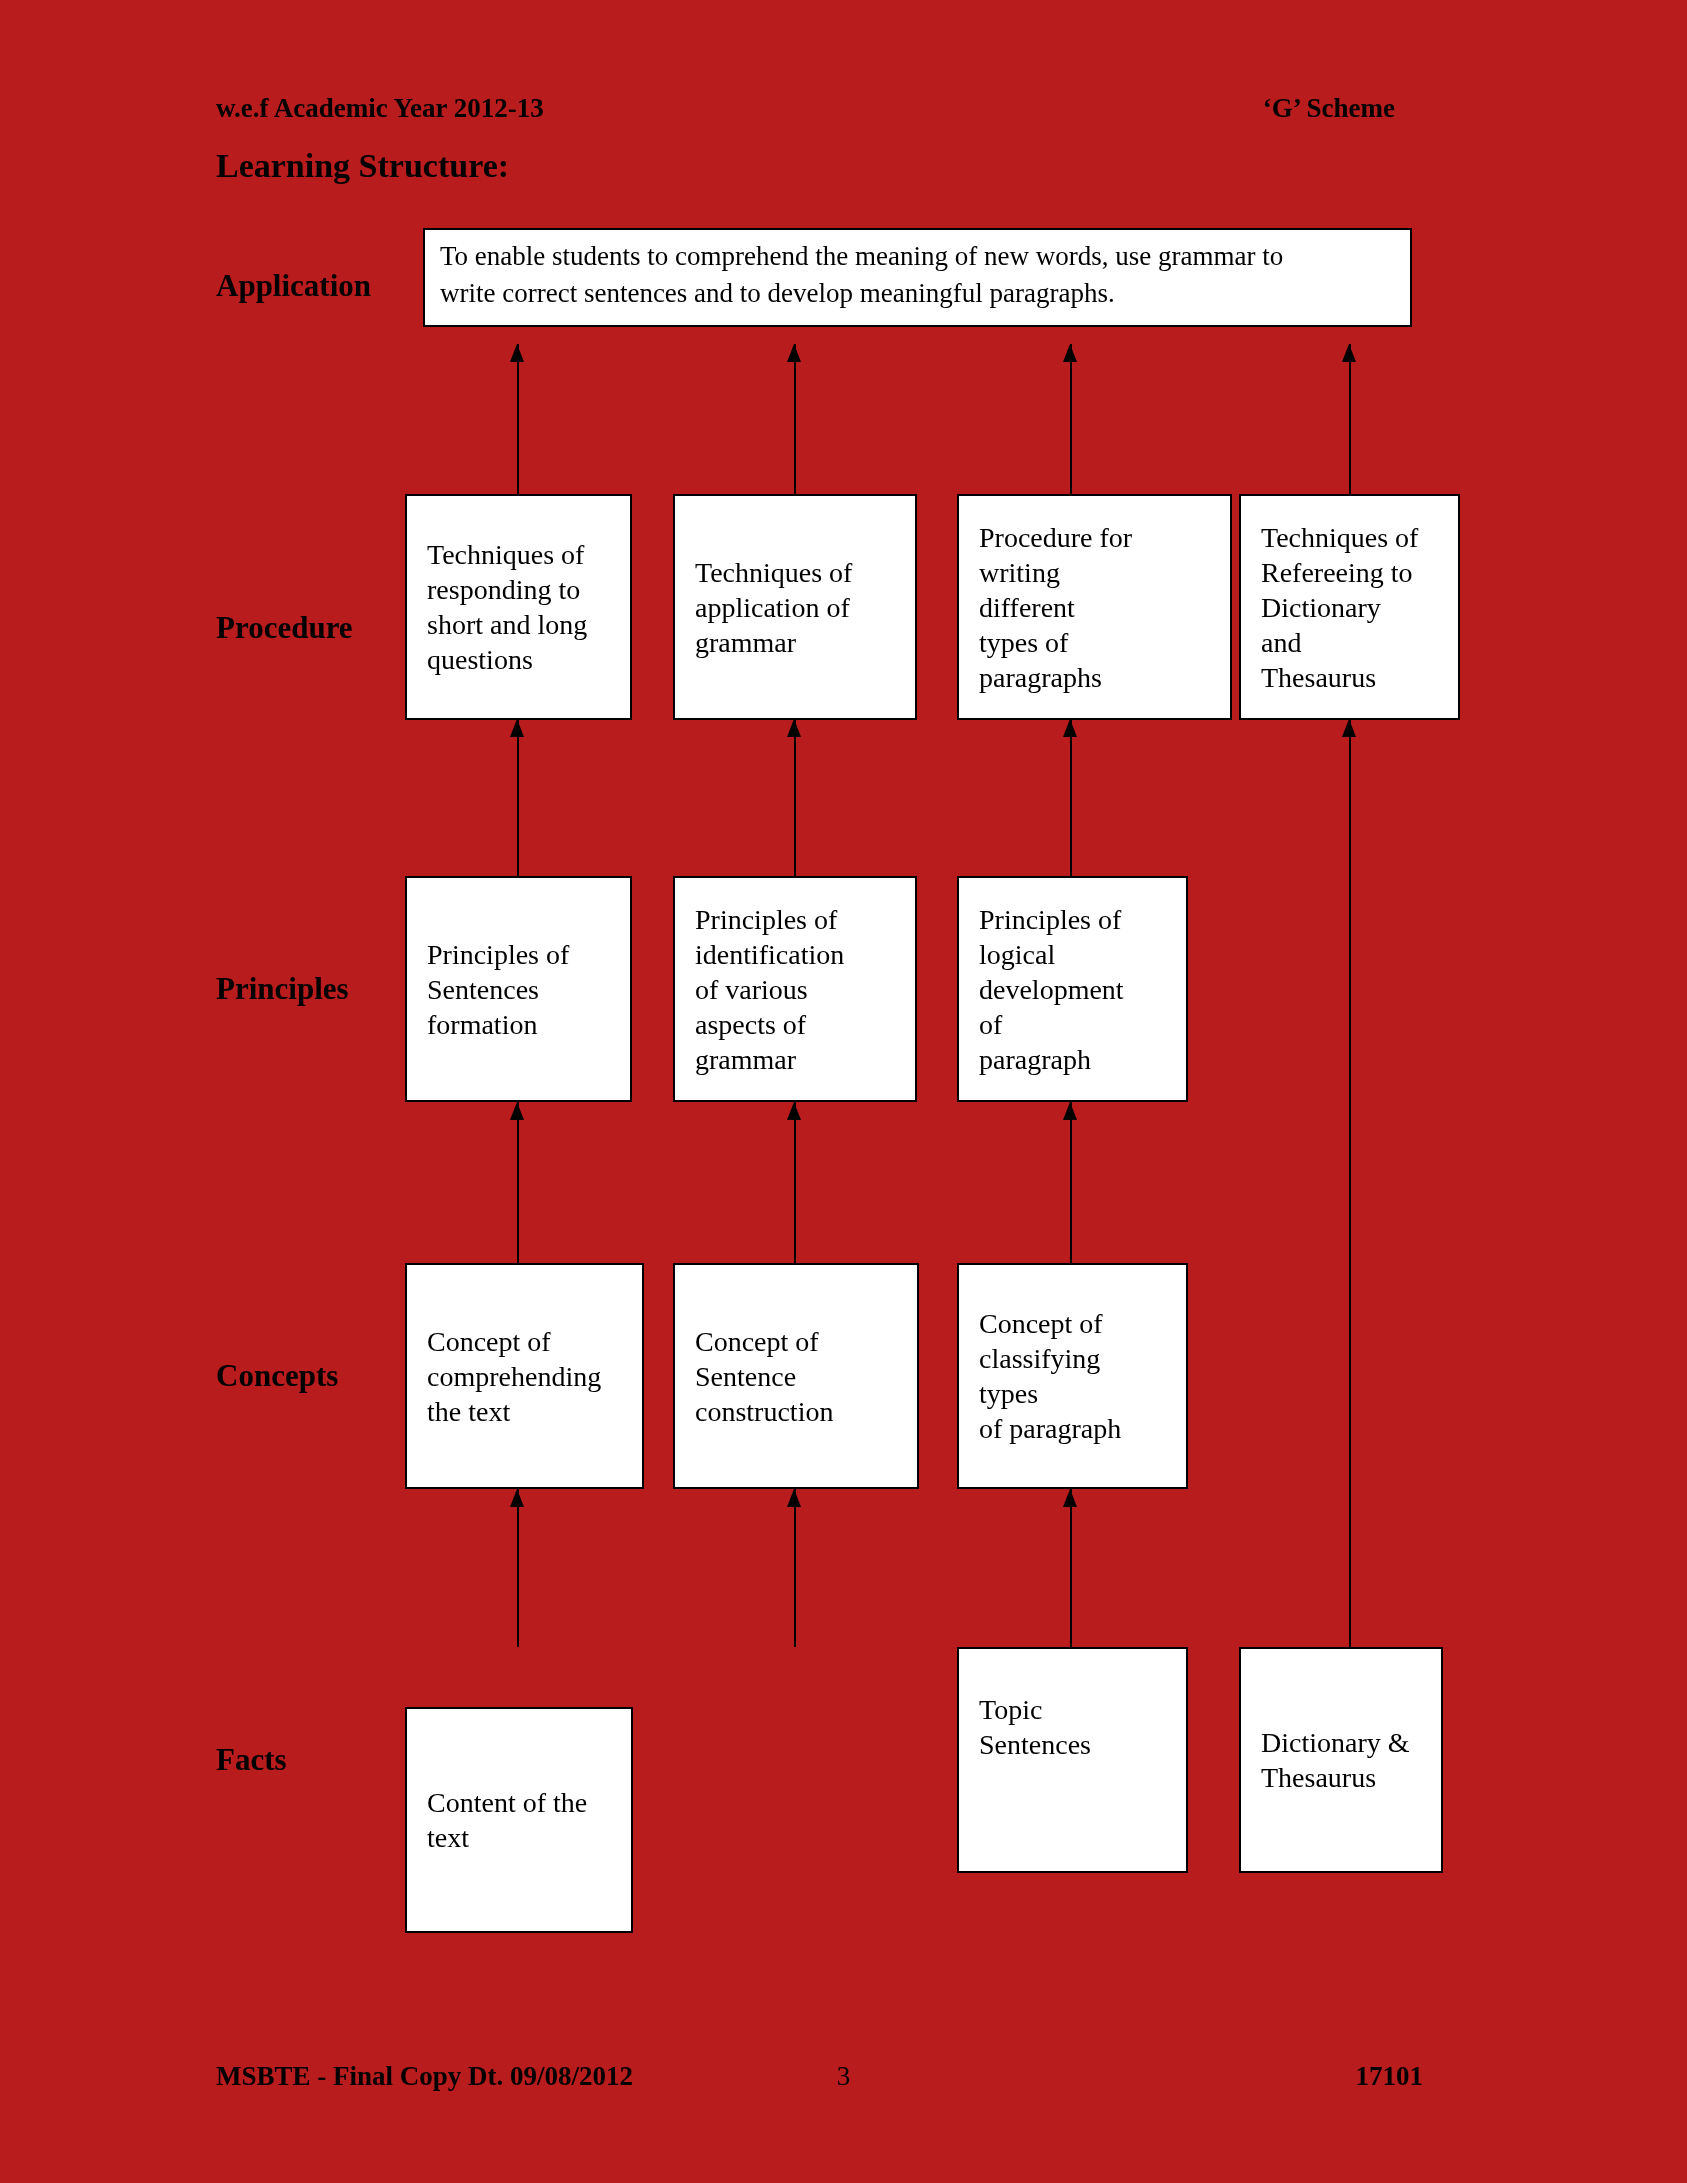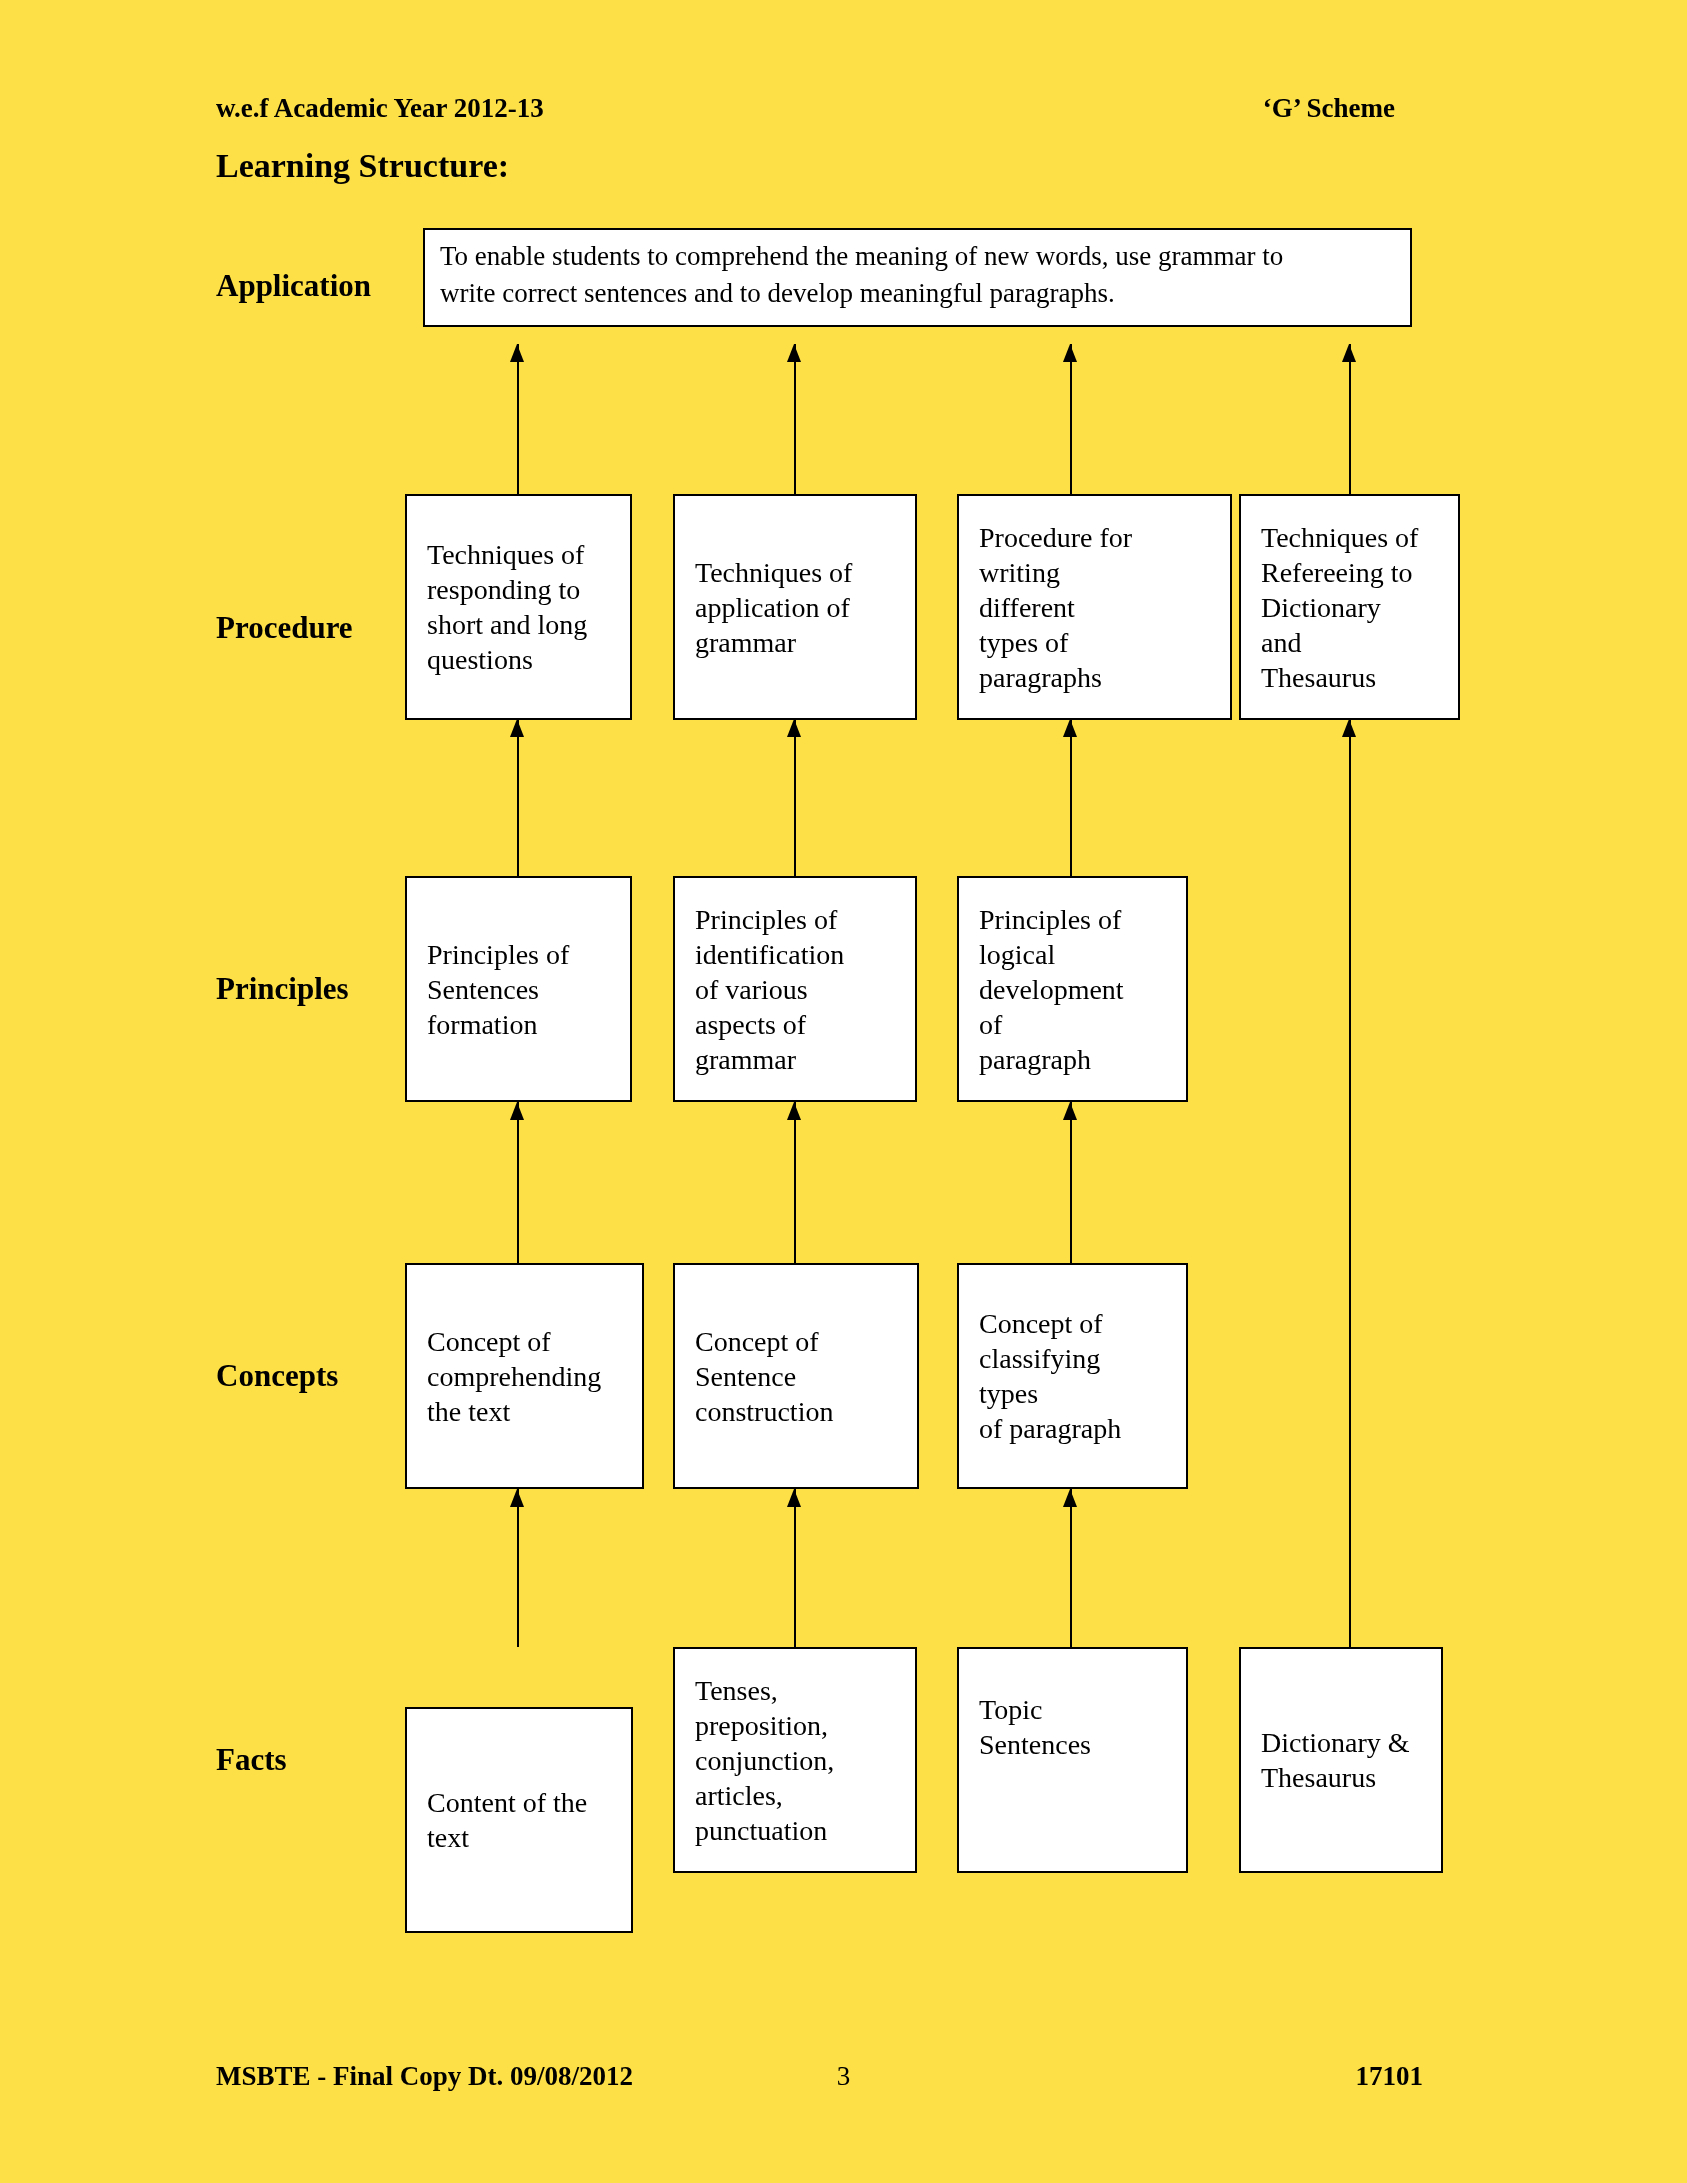--- a/index.html
+++ b/index.html
@@ -1,17 +1,17 @@
 <!DOCTYPE html>
 <html style="font-size:13px"><head>
 <meta charset="utf-8">
 <style>
   html,body { margin:0; padding:0; background:#e8e8e8; }
   .page {
-    position:relative; width:1687px; height:2183px; background:#fde047;
+    position:relative; width:1687px; height:2183px; background:#b91c1c;
     font-family:"Liberation Serif","DejaVu Serif",serif; color:#000;
     margin:0 auto; overflow:hidden;
   }
   .hdr { position:absolute; top:93px; font-size:27px; font-weight:bold; white-space:nowrap; }
   .hdr-left { left:216px; }
   .hdr-right { right:292px; }
   .title { position:absolute; left:216px; top:147px; font-size:34px; font-weight:bold; white-space:nowrap; }
   .rlabel { position:absolute; left:216px; font-size:31px; font-weight:bold; line-height:33px; white-space:nowrap; }
   .dbox {
     position:absolute; border:2.5px solid #000; background:#fff; box-sizing:border-box;
@@ -90,25 +90,20 @@
   <div class="dbox" style="left:673px;  top:1263px; width:246px; height:226px;">Concept of
 Sentence
 construction</div>
   <div class="dbox" style="left:957px; top:1263px; width:231px; height:226px;">Concept of
 classifying
 types
 of paragraph</div>
 
   <div class="dbox" style="left:405px;  top:1707px; width:228px; height:226px;">Content of the
 text</div>
-  <div class="dbox" style="left:673px;  top:1647px; width:244px; height:226px;">Tenses,
-preposition,
-conjunction,
-articles,
-punctuation</div>
   <div class="dbox top-pad" style="left:957px; top:1647px; width:231px; height:226px;">Topic
 Sentences</div>
   <div class="dbox" style="left:1239px; top:1647px; width:204px; height:226px;">Dictionary &amp;
 Thesaurus</div>
 
   <div class="arrow" style="left:517px;  top:344px; height:150px;"></div>
   <div class="arrow" style="left:794px;  top:344px; height:150px;"></div>
   <div class="arrow" style="left:1070px; top:344px; height:150px;"></div>
   <div class="arrow" style="left:1349px; top:344px; height:150px;"></div>
 

